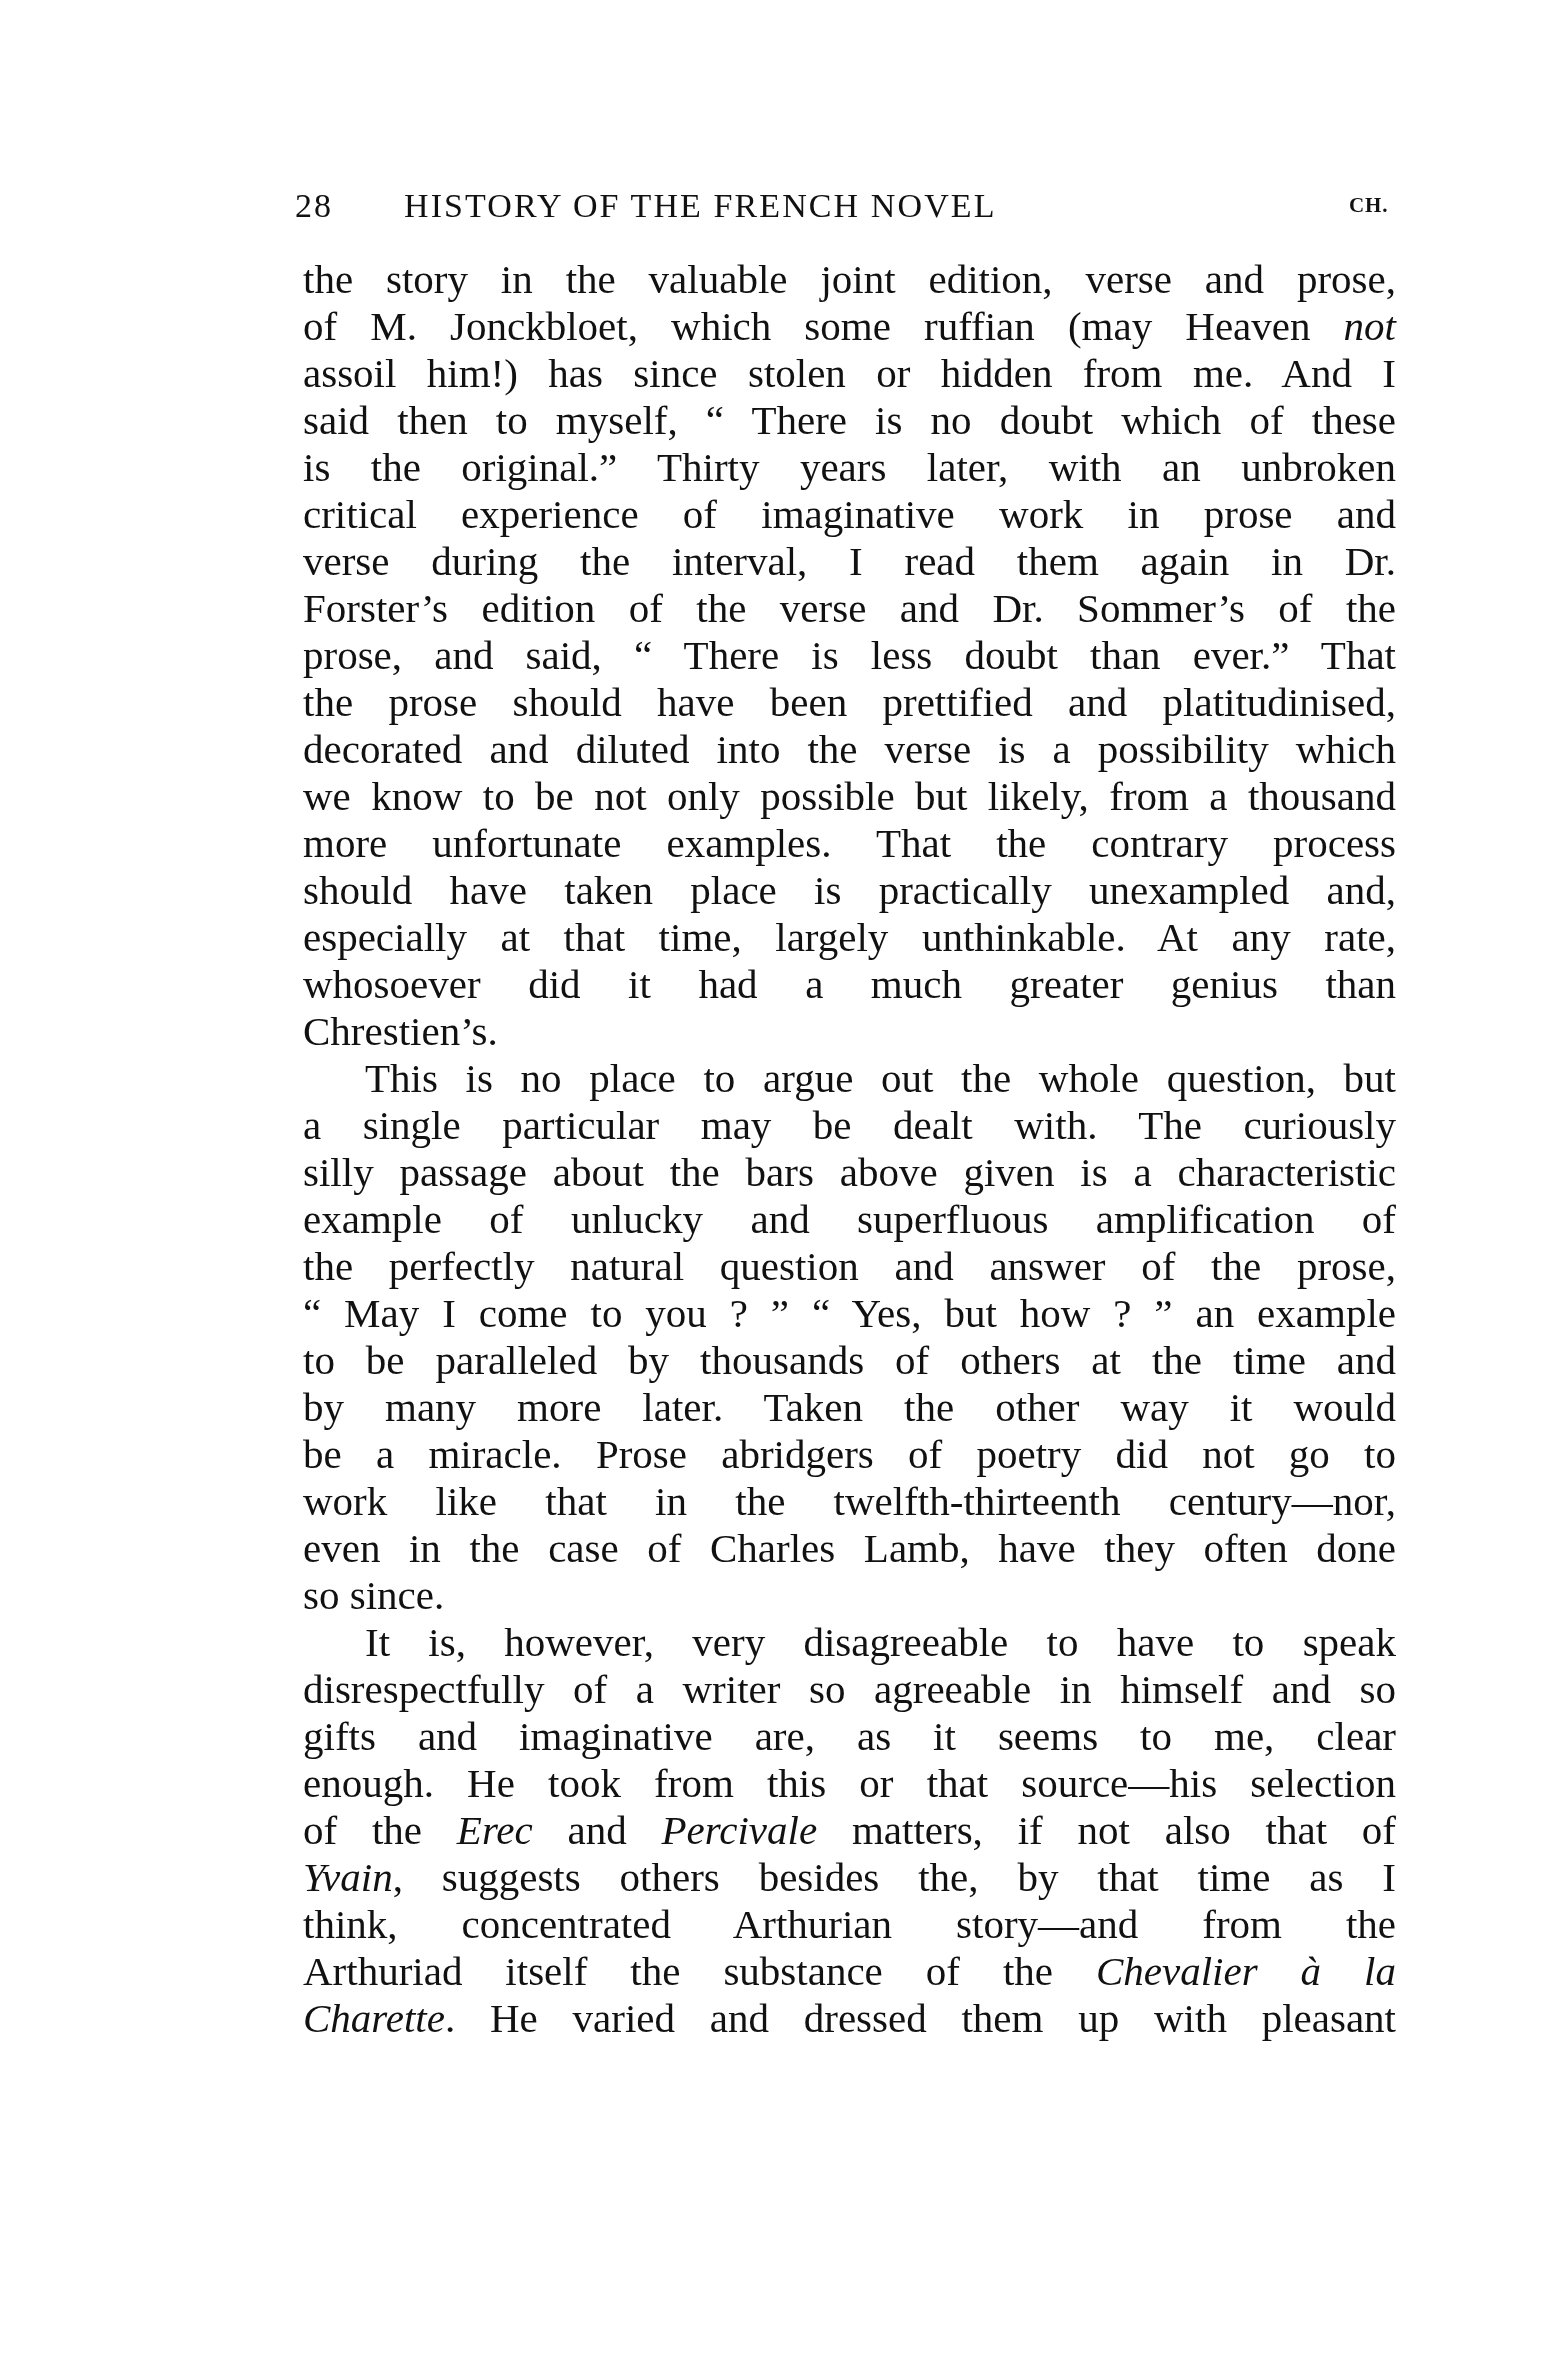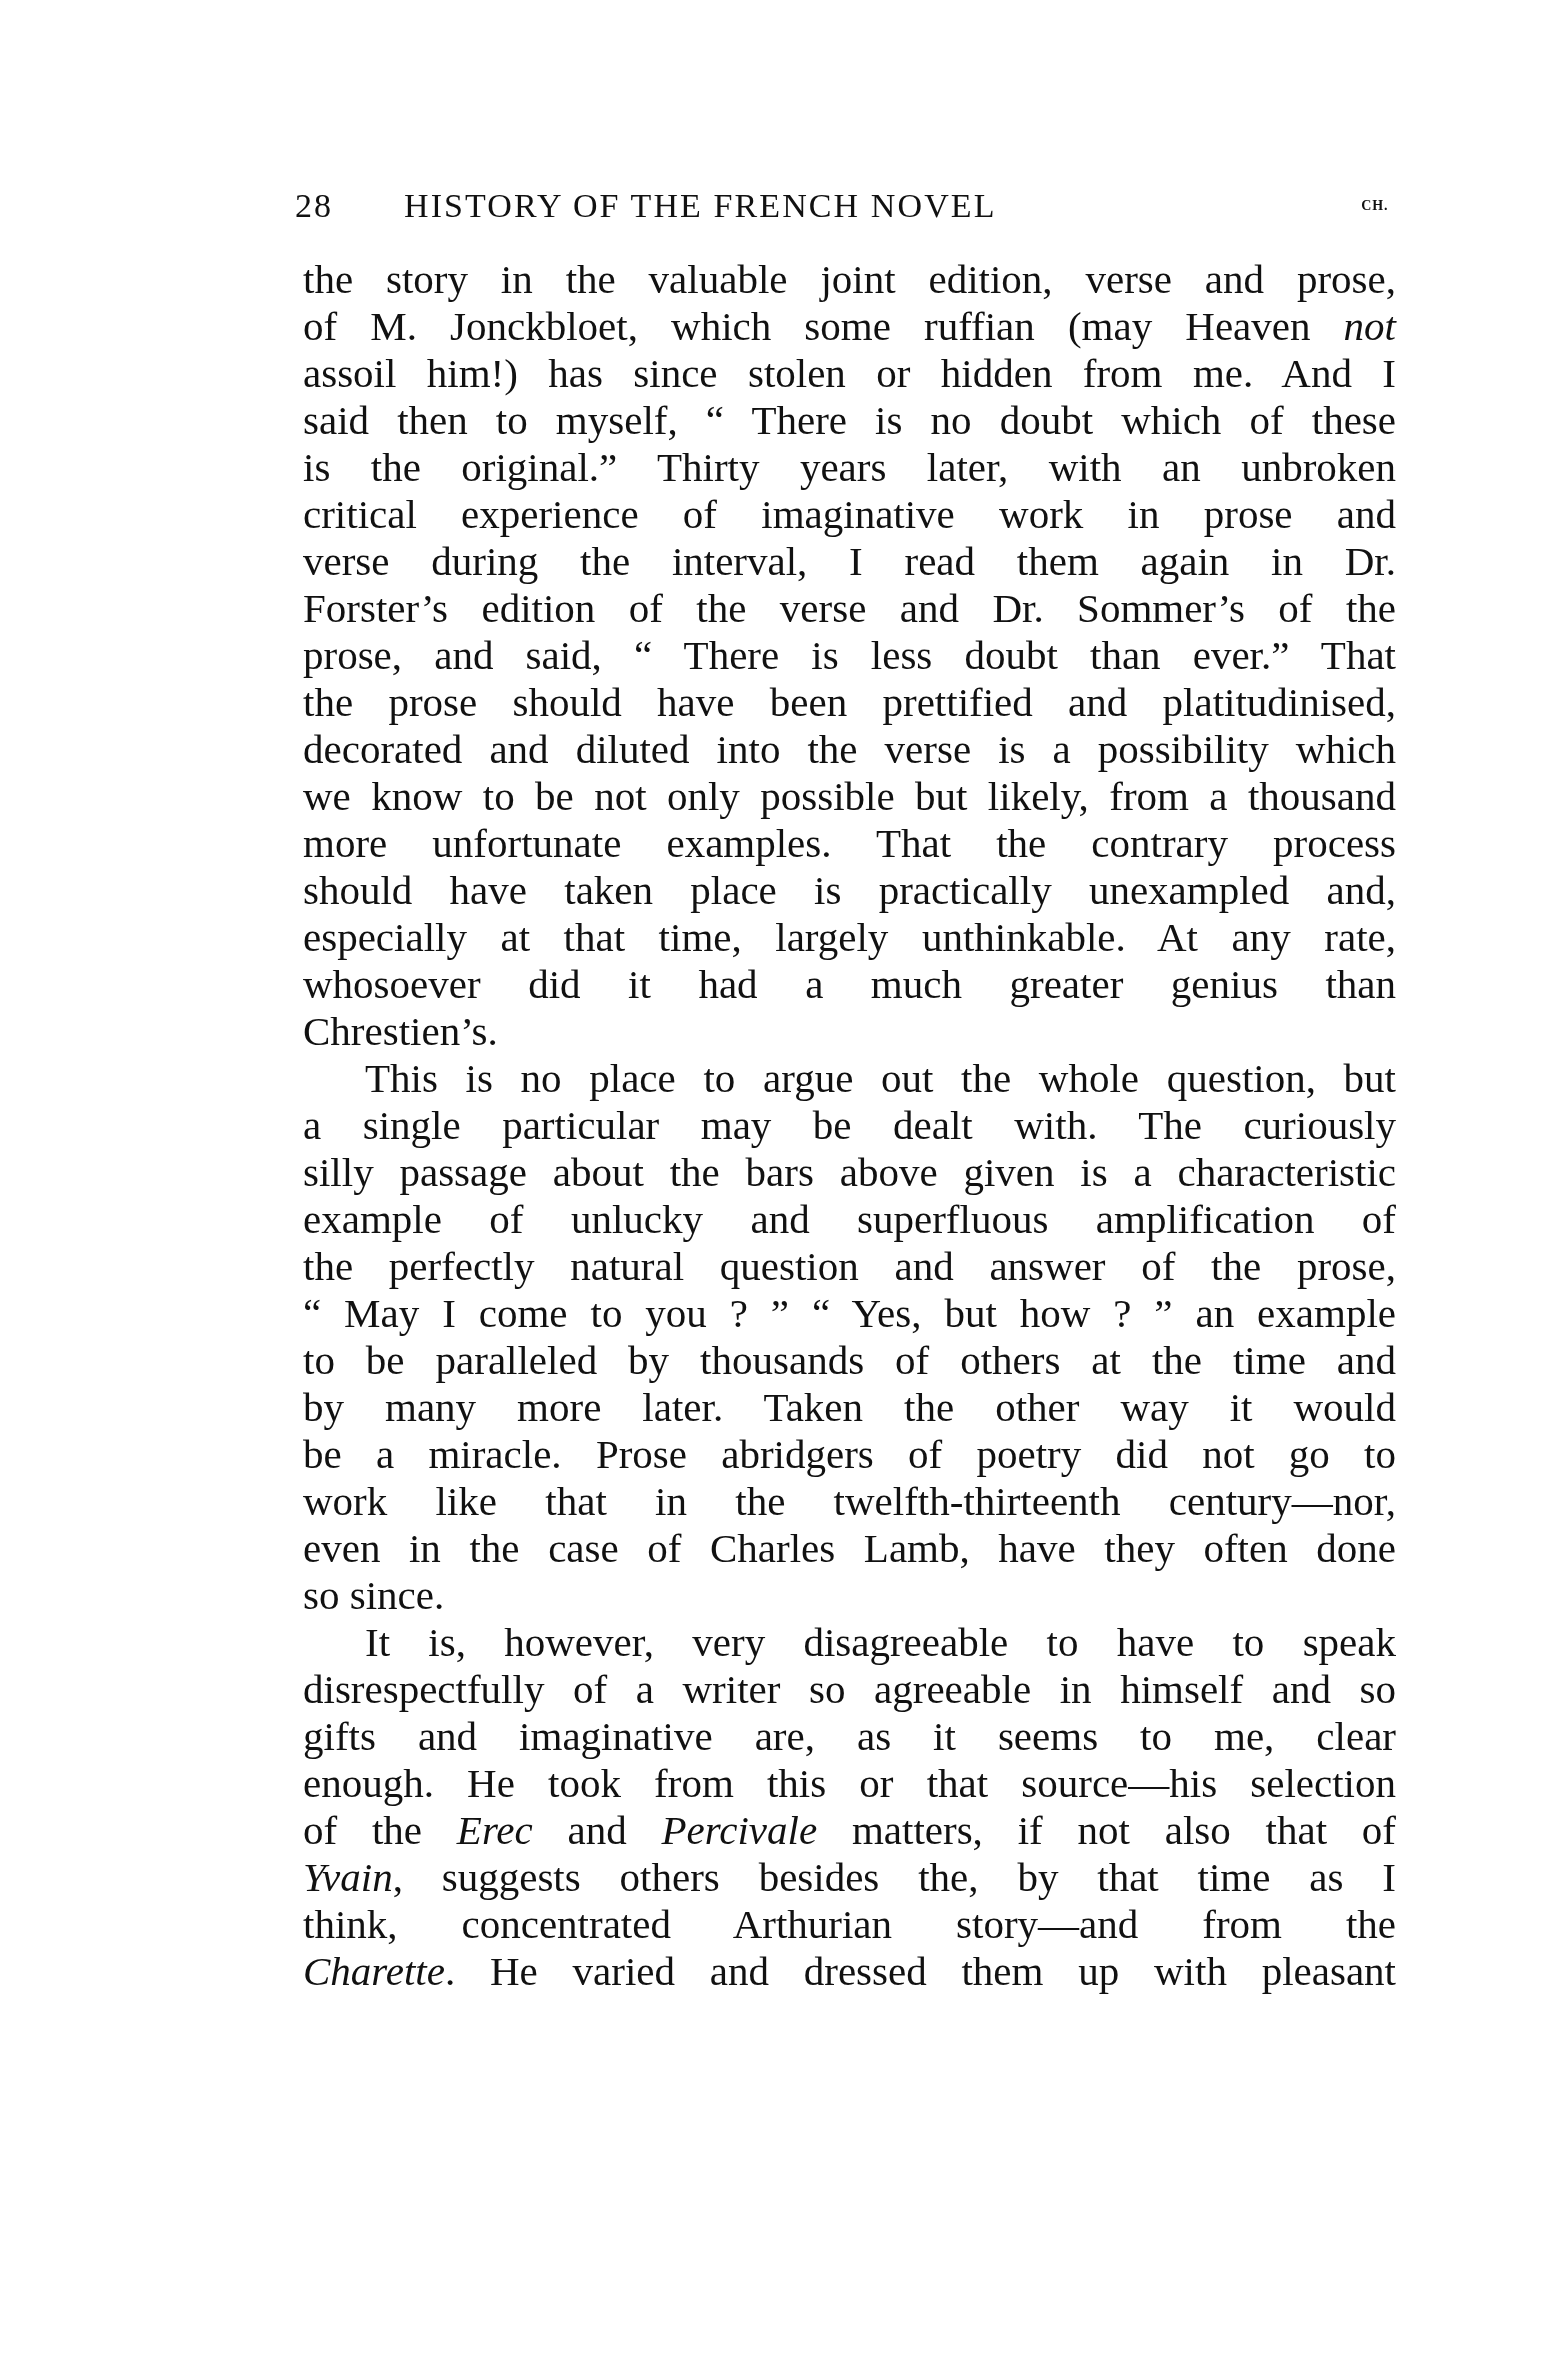--- a/index.html
+++ b/index.html
@@ -2,21 +2,21 @@
 <html style="font-size:15px"><head>
 <meta charset="utf-8">
 <style>
   html, body { margin: 0; padding: 0; background: #ffffff; }
   body { width: 1560px; height: 2377px; position: relative; overflow: hidden; }
   .page { position: absolute; left: 0; top: 0; width: 1560px; height: 2321px; background: #ffffff; color: #111111; }
   .running-head { position: absolute; left: 295px; top: 182px; width: 1101px; height: 47px;
     font-family: "Liberation Serif", "DejaVu Serif", serif; font-size: 34px; line-height: 47px; white-space: nowrap; }
   .rh-folio { position: absolute; left: 0; top: 0; letter-spacing: 1.9px; }
   .rh-title { position: absolute; left: 109px; top: 0; letter-spacing: 2.1px; text-align: center; }
-  .rh-chapter { position: absolute; right: 7.6px; top: 0; font-size: 14px; font-weight: bold; letter-spacing: 0.9px; }
+  .rh-chapter { position: absolute; right: 7.6px; top: 0; font-size: 21px; font-weight: bold; letter-spacing: 0.9px; }
   .body-text { position: absolute; left: 295px; top: 256px; width: 1101px;
     font-family: "Liberation Serif", "DejaVu Serif", serif; font-size: 41px; line-height: 47px; }
   .line { display: block; height: 47px; white-space: nowrap; text-align: justify; text-align-last: justify; overflow: visible; margin-left: 8px; }
   .line.last { text-align-last: left; }
   .line.indent { padding-left: 62px; }
   .line em { font-style: italic; }
 </style>
 </head>
 <body>
 
@@ -56,16 +56,17 @@
       <div class="line"><span>work like that in the twelfth-thirteenth century—nor,</span></div>
       <div class="line"><span>even in the case of Charles Lamb, have they often done</span></div>
       <div class="line last"><span>so since.</span></div>
       <div class="line indent"><span>It is, however, very disagreeable to have to speak</span></div>
       <div class="line"><span>disrespectfully of a writer so agreeable in himself and so</span></div>
       <div class="line"><span>gifts and imaginative are, as it seems to me, clear</span></div>
       <div class="line"><span>enough.  He took from this or that source—his selection</span></div>
       <div class="line"><span>of the </span><em>Erec</em><span> and </span><em>Percivale</em><span> matters, if not also that of</span></div>
       <div class="line"><em>Yvain</em><span>, suggests others besides the, by that time as I</span></div>
       <div class="line"><span>think, concentrated Arthurian story—and from the</span></div>
+      <div class="line"><span>Arthuriad itself the substance of the </span><em>Chevalier à la</em></div>
       <div class="line"><em>Charette</em><span>.  He varied and dressed them up with pleasant</span></div>
     </div>
 </div>
 
 
 </body></html>

